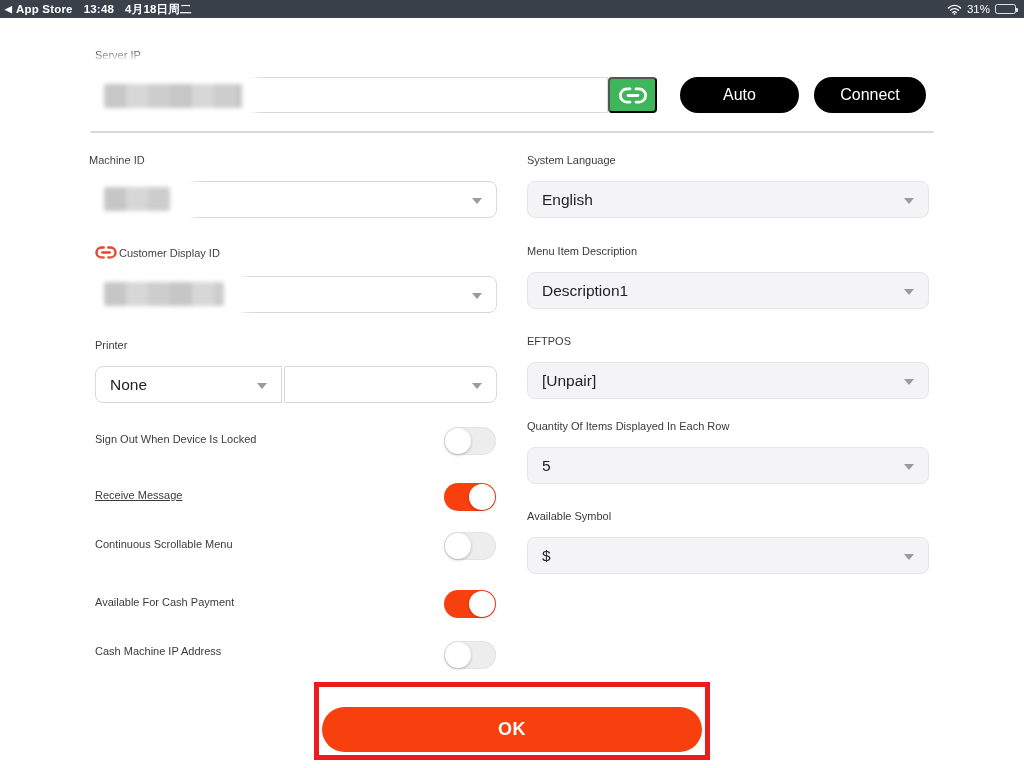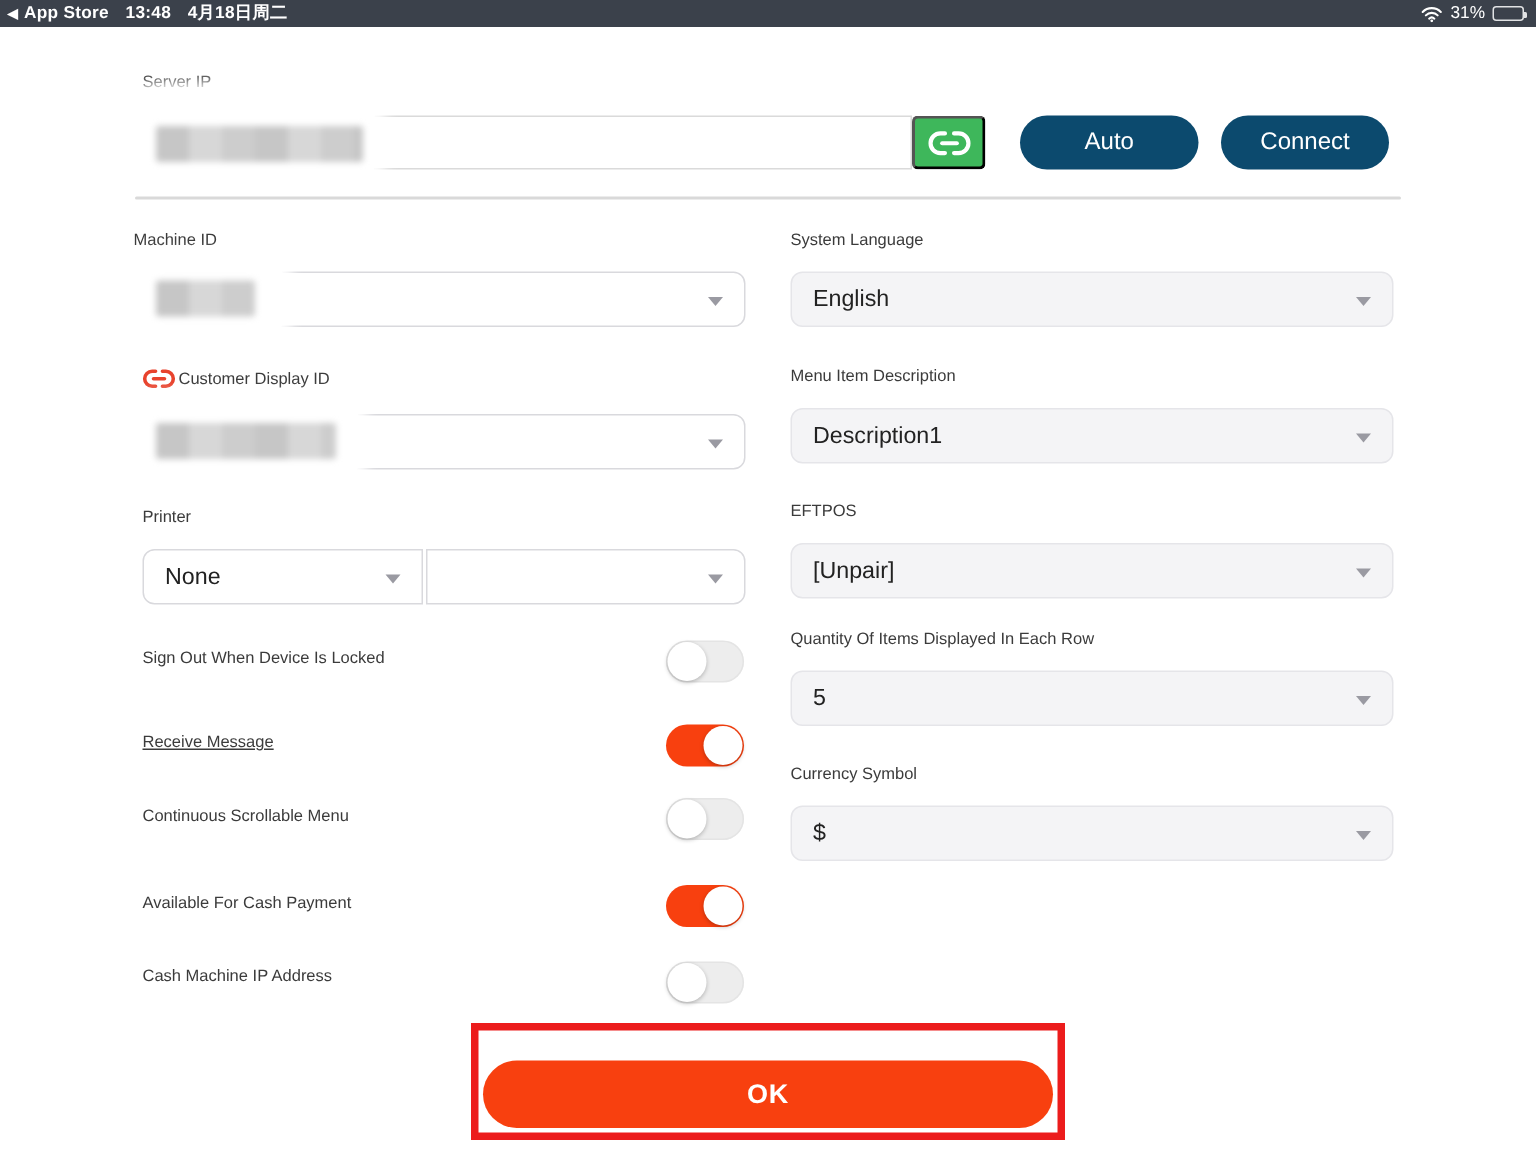--- a/index.html
+++ b/index.html
@@ -24,21 +24,21 @@
             display:flex; align-items:center; padding:0 14px; font-size:15.5px; color:#222; }
   .select.gray { background:#f4f4f6; border-color:#e5e5e9; }
   .caret { position:absolute; right:14px; top:50%; margin-top:-2px; width:0; height:0;
            border-left:5px solid transparent; border-right:5px solid transparent; border-top:6px solid #9a9aa2; }
 
   
   .ip-input { position:absolute; left:95px; top:77px; width:513px; height:36px;
               border:1px solid #dadada; border-radius:6px 0 0 6px; background:#fff; }
   .link-btn { position:absolute; left:608px; top:77px; width:49px; height:36px; background:#3eb75b;
               border-radius:4px; display:flex; align-items:center; justify-content:center; }
-  .pill-btn { position:absolute; top:77px; height:36px; background:#0c4a6e; border-radius:18px;
+  .pill-btn { position:absolute; top:77px; height:36px; background:#000000; border-radius:18px;
               color:#fff; font-size:16px; display:flex; align-items:center; justify-content:center; border:none; }
   .divider { position:absolute; left:90px; top:131px; width:844px; height:2px; background:#d9d9d9; border-radius:1px; }
 
   
   .cloud { position:absolute; background:#fff; border-radius:18px; box-shadow:0 0 9px 7px rgba(255,255,255,.96); }
   .redact { position:absolute; height:24px; border-radius:2px; filter:blur(2px);
             background:repeating-linear-gradient(90deg,#c6c6c6 0 22px,#d7d7d7 22px 44px,#cdcdcd 44px 66px); }
 
   
   .toggle { position:absolute; width:52px; height:28px; border-radius:14px; background:#ededed;
@@ -174,21 +174,21 @@
     <span>[Unpair]</span>
     <span class="caret"></span>
   </div>
 
   <div class="lbl" style="left:527px; top:420px;">Quantity Of Items Displayed In Each Row</div>
   <div class="select gray" style="left:527px; top:447px; width:402px;">
     <span>5</span>
     <span class="caret"></span>
   </div>
 
-  <div class="lbl" style="left:527px; top:510px;">Currency Symbol</div>
+  <div class="lbl" style="left:527px; top:510px;">Available Symbol</div>
   <div class="select gray" style="left:527px; top:537px; width:402px;">
     <span>$</span>
     <span class="caret"></span>
   </div>
 
   <div class="ok-annotation"></div>
   <button class="ok-btn">OK</button>
 
 </div>
 

